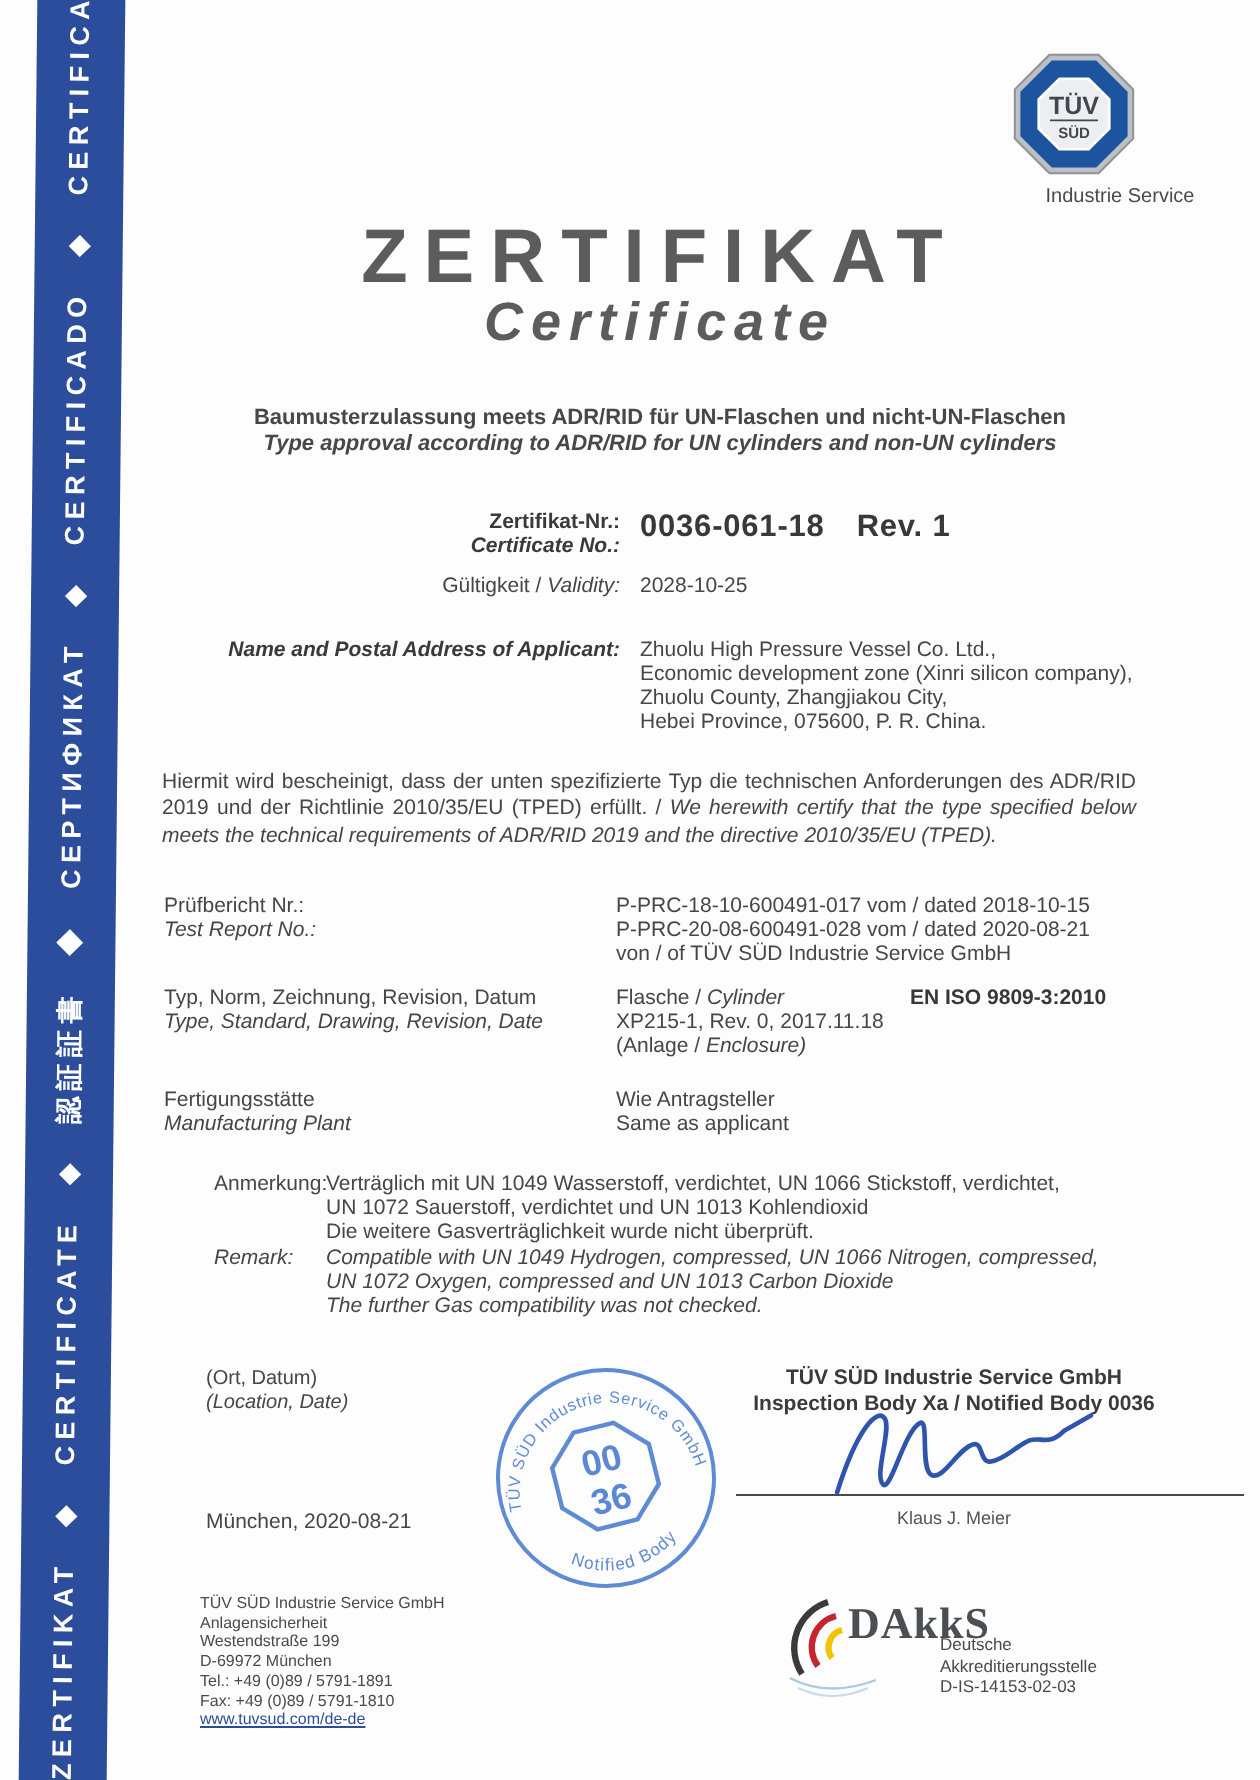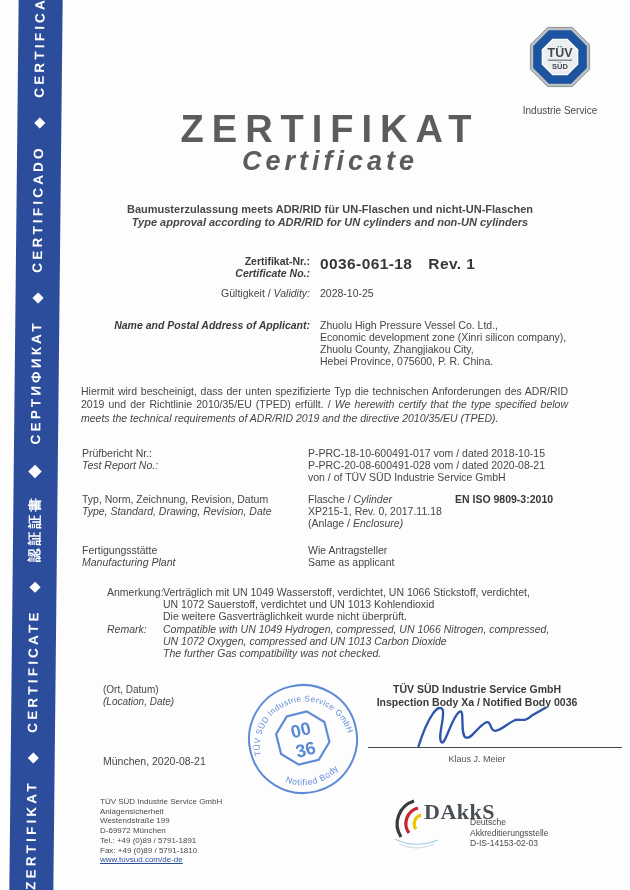--- a/index.html
+++ b/index.html
@@ -10,22 +10,22 @@
   .b{font-weight:bold;}
 
   
   .band{position:absolute;left:14px;top:-6px;width:44px;height:902px;background:#2c4c9c;
         transform:rotate(0.6deg);}
   .vtext{position:absolute;left:0;top:896px;width:896px;height:44px;transform-origin:0 0;
          transform:rotate(-90deg);line-height:44px;text-align:center;color:#ffffff;
          font-weight:bold;font-size:13.5px;letter-spacing:3.2px;word-spacing:10px;white-space:nowrap;}
 
   
-  .logo{left:527px;top:24px;width:66px;height:66px;}
-  .logo-caption{left:505px;top:105px;width:110px;text-align:center;font-size:10px;color:#4a4a4a;}
+  .logo{left:504px;top:24px;width:66px;height:66px;}
+  .logo-caption{left:505px;top:93px;width:110px;text-align:center;font-size:10px;color:#4a4a4a;}
 
   .title-de{left:70px;top:108px;width:520px;text-align:center;font-size:38px;font-weight:bold;
             letter-spacing:8px;color:#5c5c5c;}
   .title-en{left:70px;top:146px;width:520px;text-align:center;font-size:27px;font-weight:bold;
             font-style:italic;letter-spacing:4px;color:#5c5c5c;}
   .sub-de{left:55px;top:203px;width:550px;text-align:center;font-size:11px;font-weight:bold;color:#474747;}
   .sub-en{left:55px;top:216px;width:550px;text-align:center;font-size:11px;font-weight:bold;
           font-style:italic;color:#474747;}
 
   .lblcol{left:75px;width:235px;text-align:right;font-size:10.5px;line-height:12px;}

